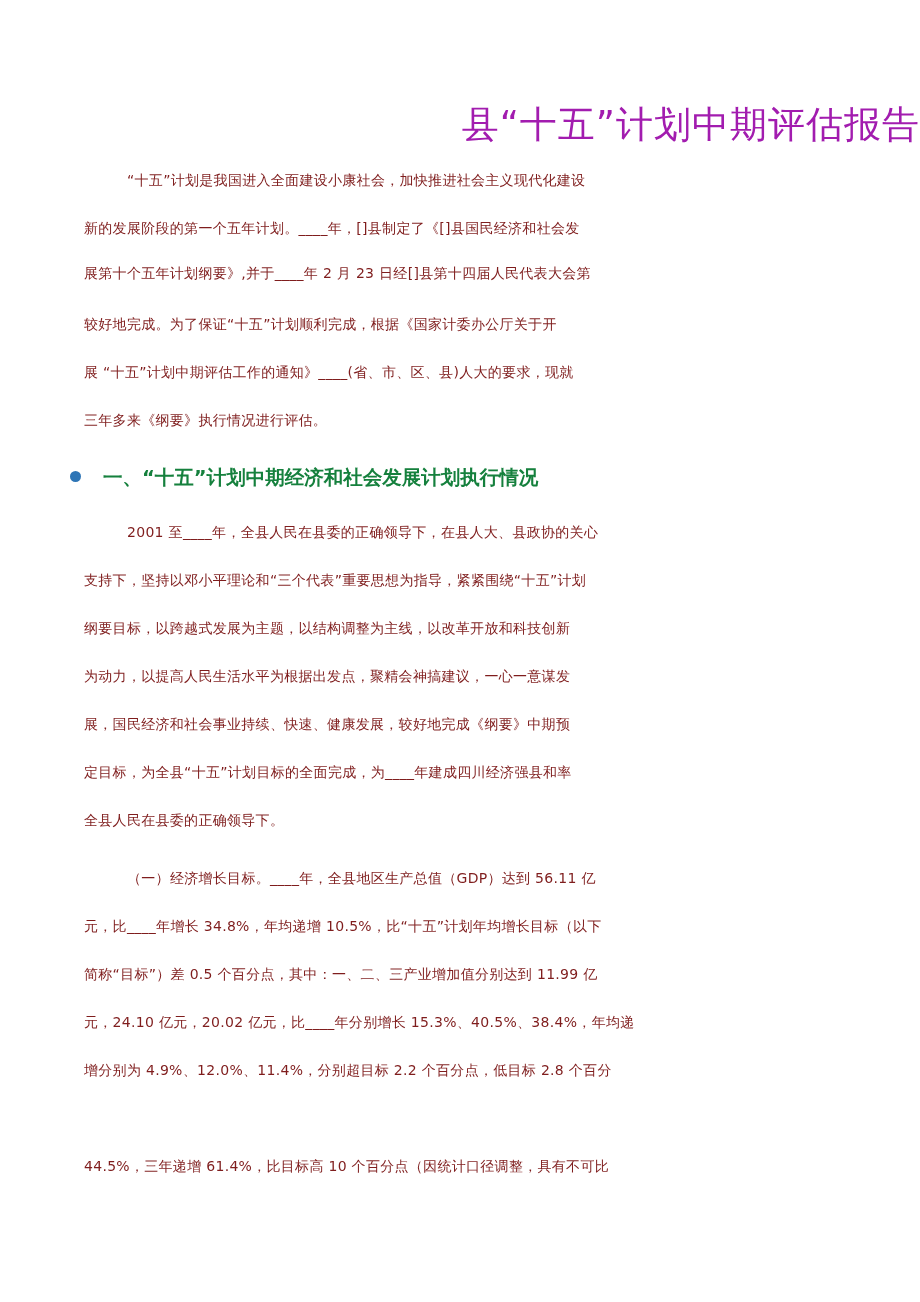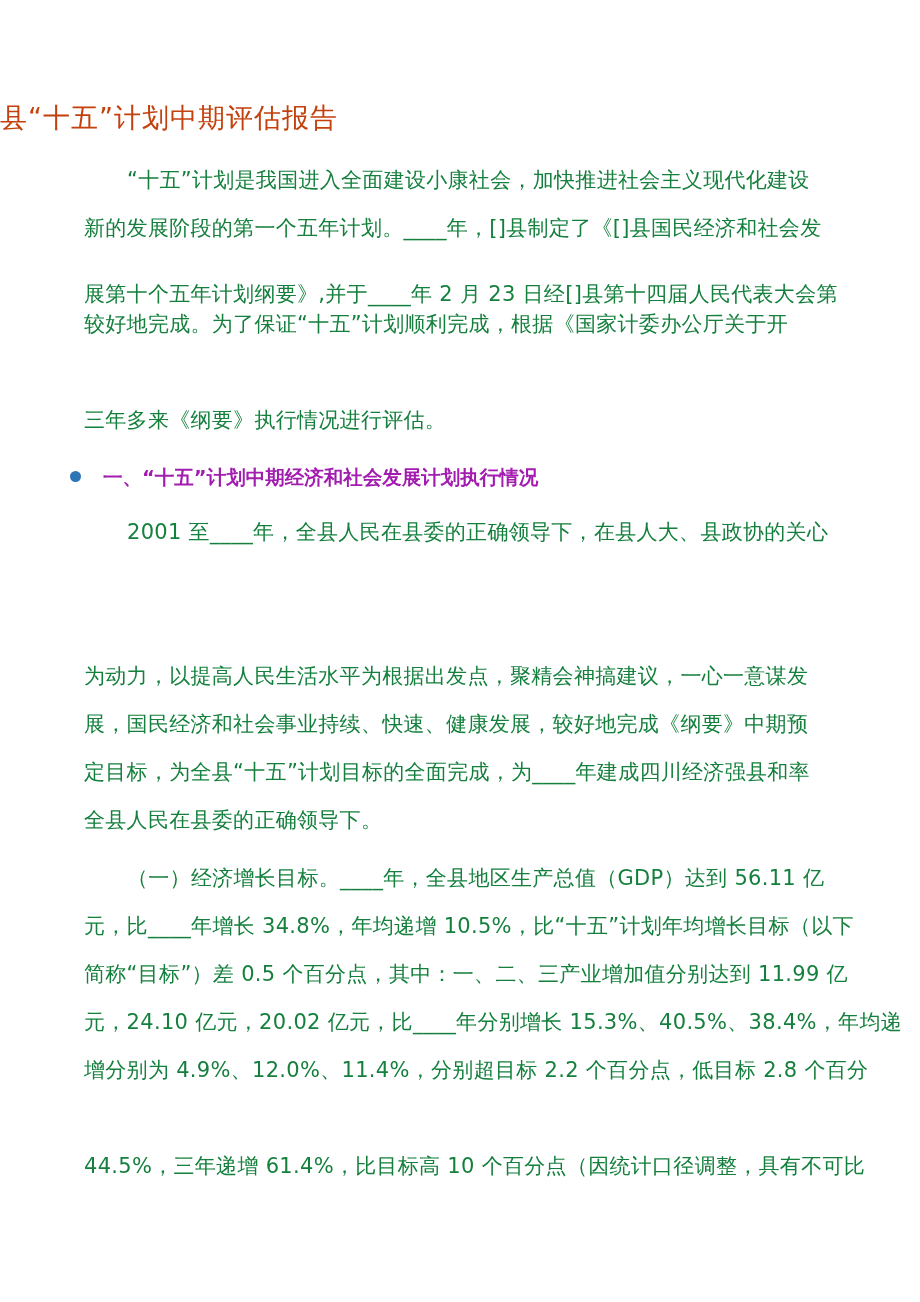--- a/index.html
+++ b/index.html
@@ -1,45 +1,48 @@
 <!DOCTYPE html>
 <html><head>
 <meta charset="utf-8">
 <style>
   html, body { margin: 0; padding: 0; background: #ffffff; }
   body { width: 920px; height: 1302px; position: relative; overflow: hidden;
          font-family: "DejaVu Sans", "Liberation Sans", sans-serif; color: #1a1a1a; }
   .page { position: absolute; left: 0; top: 0; width: 920px; height: 1302px; background: #fff; }
-  .title { position: absolute; top: 100px; left: 0; width: 920px; text-align: left;
-           font-size: 27px; color: #c2410c; letter-spacing: 1px; }
-  .line { position: absolute; left: 84px; width: 760px; font-size: 21px; color: #15803d;
+  .title { position: absolute; top: 100px; left: 0; width: 920px; text-align: right;
+           font-size: 37px; color: #a21caf; letter-spacing: 1px; }
+  .line { position: absolute; left: 84px; width: 760px; font-size: 14px; color: #7f1d1d;
           white-space: nowrap; line-height: 28px; letter-spacing: 0.3px; }
   .indent { left: 127px; }
-  .heading { position: absolute; left: 70px; top: 464px; font-size: 19.5px; color: #a21caf;
+  .heading { position: absolute; left: 70px; top: 464px; font-size: 19.5px; color: #15803d;
              white-space: nowrap; line-height: 28px; font-weight: bold; }
   .bullet { display: inline-block; width: 11px; height: 11px; border-radius: 50%;
             background: #2e75b6; margin-right: 22px; vertical-align: middle; position: relative; top: -2px; }
 </style>
 </head>
 <body>
 
 <div class="page">
   <div class="title">县“十五”计划中期评估报告</div>
 
   <div class="line indent" style="top:166px">“十五”计划是我国进入全面建设小康社会，加快推进社会主义现代化建设</div>
   <div class="line" style="top:214px">新的发展阶段的第一个五年计划。____年，[]县制定了《[]县国民经济和社会发</div>
-  <div class="line" style="top:280px">展第十个五年计划纲要》,并于____年 2 月 23 日经[]县第十四届人民代表大会第</div>
+  <div class="line" style="top:259px">展第十个五年计划纲要》,并于____年 2 月 23 日经[]县第十四届人民代表大会第</div>
   <div class="line" style="top:310px">较好地完成。为了保证“十五”计划顺利完成，根据《国家计委办公厅关于开</div>
+  <div class="line" style="top:358px">展 “十五”计划中期评估工作的通知》____(省、市、区、县)人大的要求，现就</div>
   <div class="line" style="top:406px">三年多来《纲要》执行情况进行评估。</div>
 
   <div class="heading">
     <span class="bullet"></span><span>一、“十五”计划中期经济和社会发展计划执行情况</span>
   </div>
 
   <div class="line indent" style="top:518px">2001 至____年，全县人民在县委的正确领导下，在县人大、县政协的关心</div>
+  <div class="line" style="top:566px">支持下，坚持以邓小平理论和“三个代表”重要思想为指导，紧紧围绕“十五”计划</div>
+  <div class="line" style="top:614px">纲要目标，以跨越式发展为主题，以结构调整为主线，以改革开放和科技创新</div>
   <div class="line" style="top:662px">为动力，以提高人民生活水平为根据出发点，聚精会神搞建议，一心一意谋发</div>
   <div class="line" style="top:710px">展，国民经济和社会事业持续、快速、健康发展，较好地完成《纲要》中期预</div>
   <div class="line" style="top:758px">定目标，为全县“十五”计划目标的全面完成，为____年建成四川经济强县和率</div>
   <div class="line" style="top:806px">全县人民在县委的正确领导下。</div>
 
   <div class="line indent" style="top:864px">（一）经济增长目标。____年，全县地区生产总值（GDP）达到 56.11 亿</div>
   <div class="line" style="top:912px">元，比____年增长 34.8%，年均递增 10.5%，比“十五”计划年均增长目标（以下</div>
   <div class="line" style="top:960px">简称“目标”）差 0.5 个百分点，其中：一、二、三产业增加值分别达到 11.99 亿</div>
   <div class="line" style="top:1008px">元，24.10 亿元，20.02 亿元，比____年分别增长 15.3%、40.5%、38.4%，年均递</div>
   <div class="line" style="top:1056px">增分别为 4.9%、12.0%、11.4%，分别超目标 2.2 个百分点，低目标 2.8 个百分</div>

